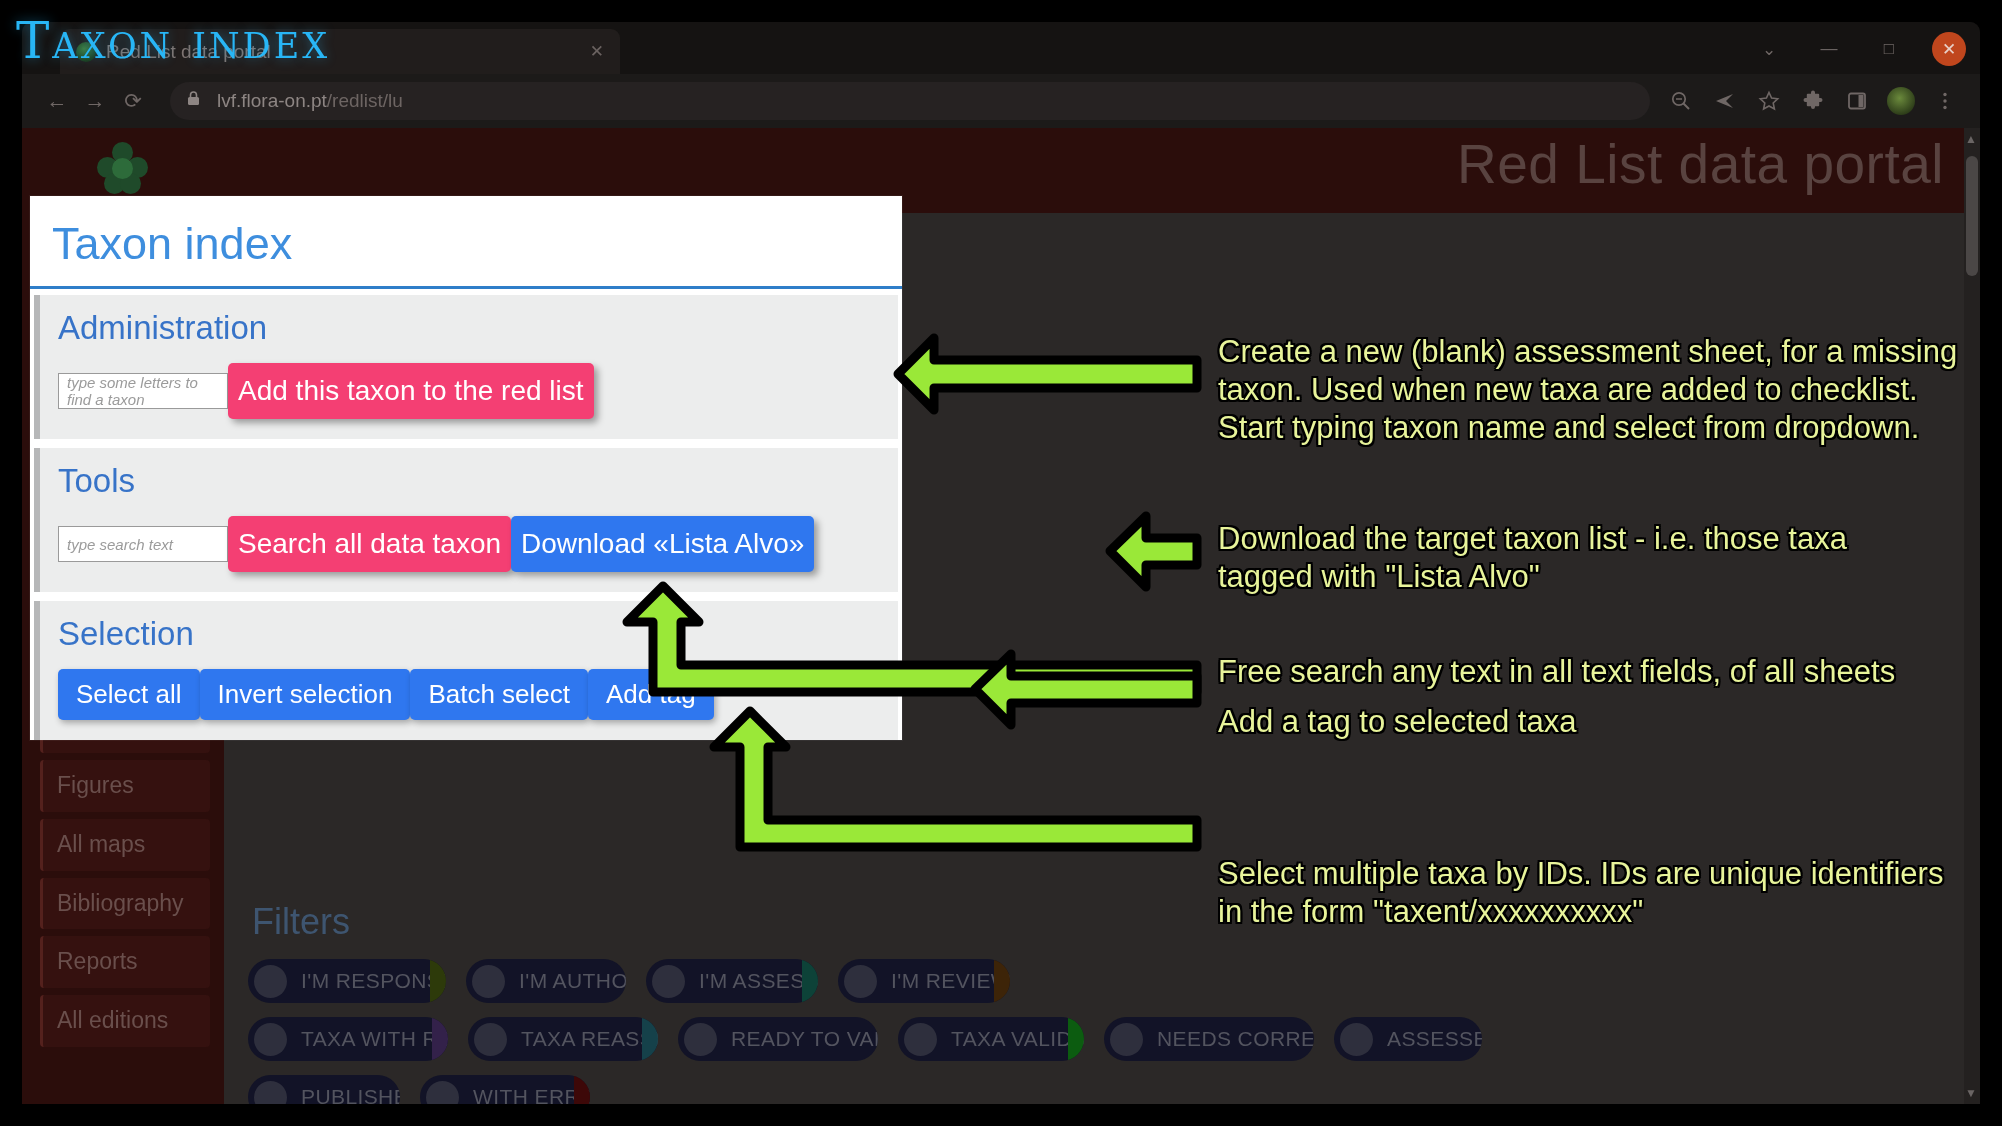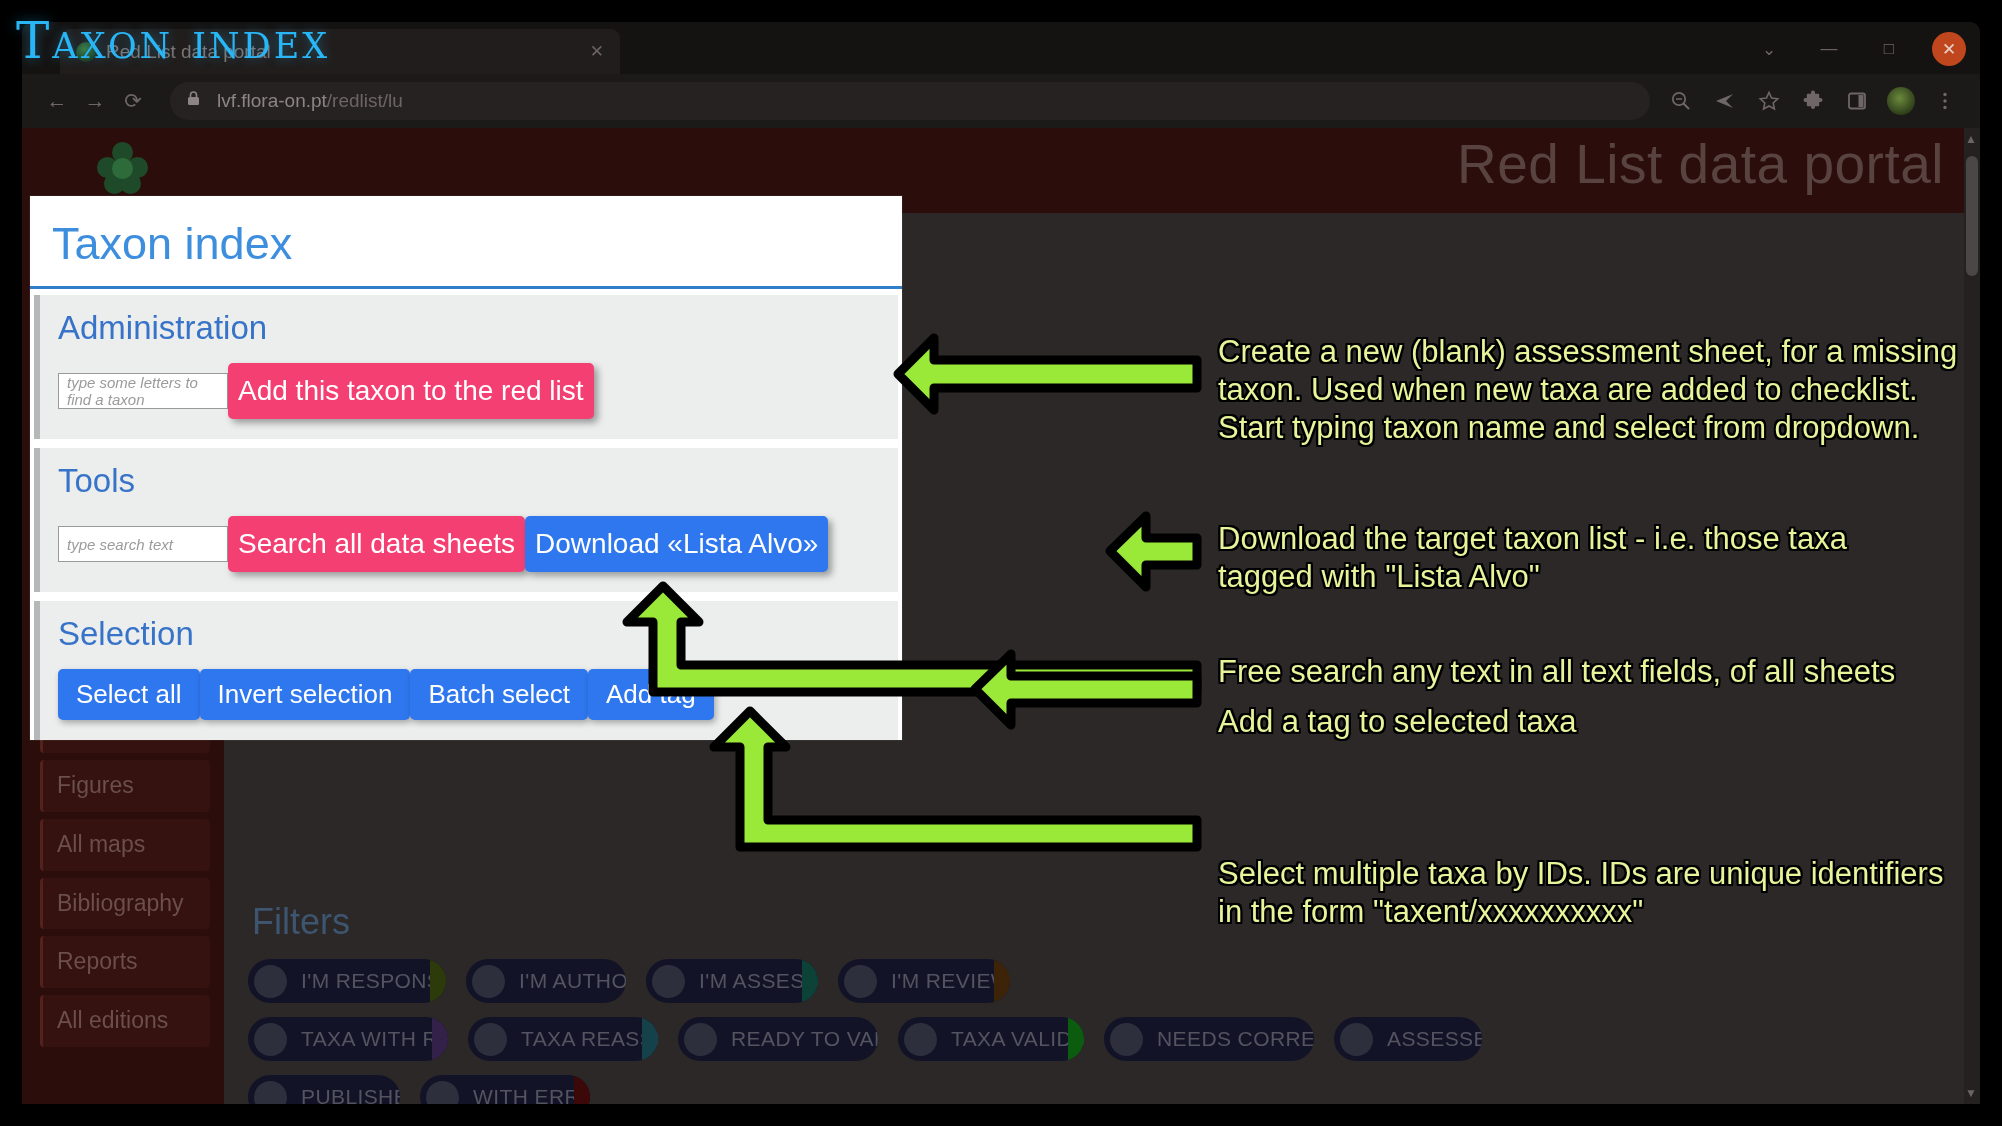--- a/index.html
+++ b/index.html
@@ -425,21 +425,21 @@
           <div class="row">
             <div class="text-input">type some letters to find a taxon</div>
             <button class="btn btn-pink">Add this taxon to the red list</button>
           </div>
         </div>
 
         <div class="section">
           <div class="section-title">Tools</div>
           <div class="row">
             <div class="text-input">type search text</div>
-            <button class="btn btn-pink">Search all data sheets</button>
+            <button class="btn btn-pink">Search all data taxon</button>
             <button class="btn btn-blue">Download «Lista Alvo»</button>
           </div>
         </div>
 
         <div class="section">
           <div class="section-title">Selection</div>
           <div class="row" id="selection-buttons">
               <button class="btn btn-blue btn-sm">Select all</button>
               <button class="btn btn-blue btn-sm">Invert selection</button>
               <button class="btn btn-blue btn-sm">Batch select</button>

